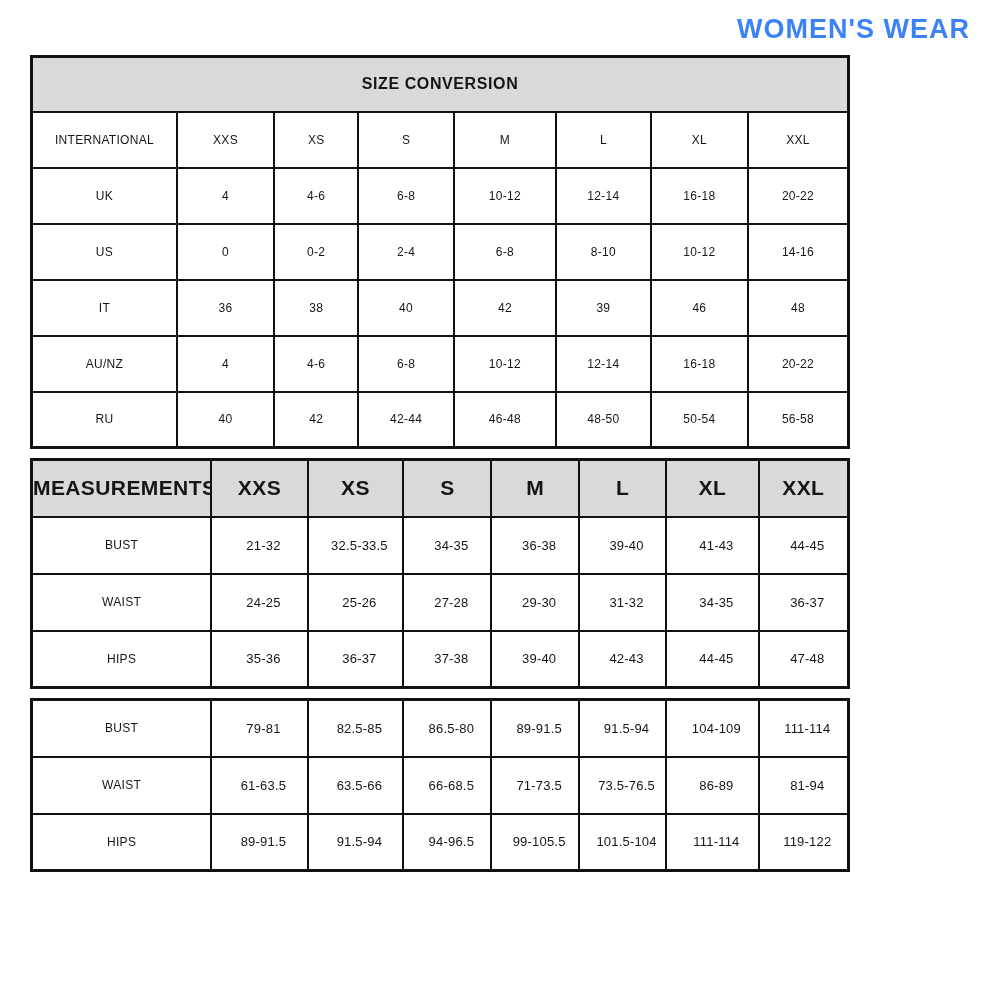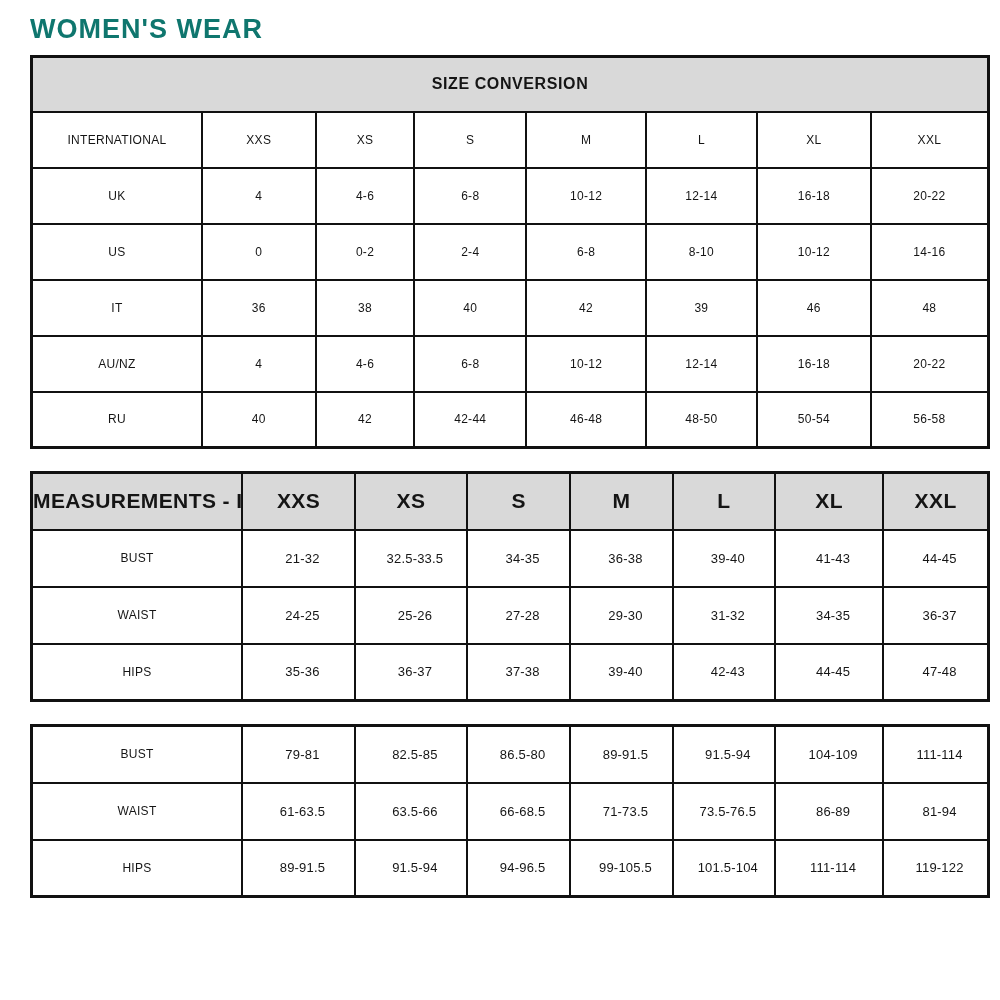--- a/index.html
+++ b/index.html
@@ -4,33 +4,33 @@
 <style>
   * { box-sizing: border-box; margin: 0; padding: 0; }
   html, body {
     width: 1000px; height: 1000px;
     background: #ffffff;
     font-family: "Liberation Sans", sans-serif;
     color: #151515;
   }
   .page { width: 1000px; height: 1000px; padding: 10px 30px 12px; }
   .page-title {
-    text-align: left;
+    text-align: right;
     font-size: 27px;
     font-weight: 700;
     letter-spacing: 1px;
-    color: #0f766e;
+    color: #3b82f6;
     margin: 4px 0 10px;
   }
   table.tbl {
-    width: 960px;
+    width: 820px;
     border-collapse: collapse;
     table-layout: fixed;
     border: 3px solid #111111;
-    margin-bottom: 22px;
+    margin-bottom: 9px;
   }
   table.tbl td {
     border: 2px solid #111111;
     text-align: center;
     vertical-align: middle;
     overflow: hidden;
     white-space: nowrap;
   }
   
   .conv tr { height: 56px; }

